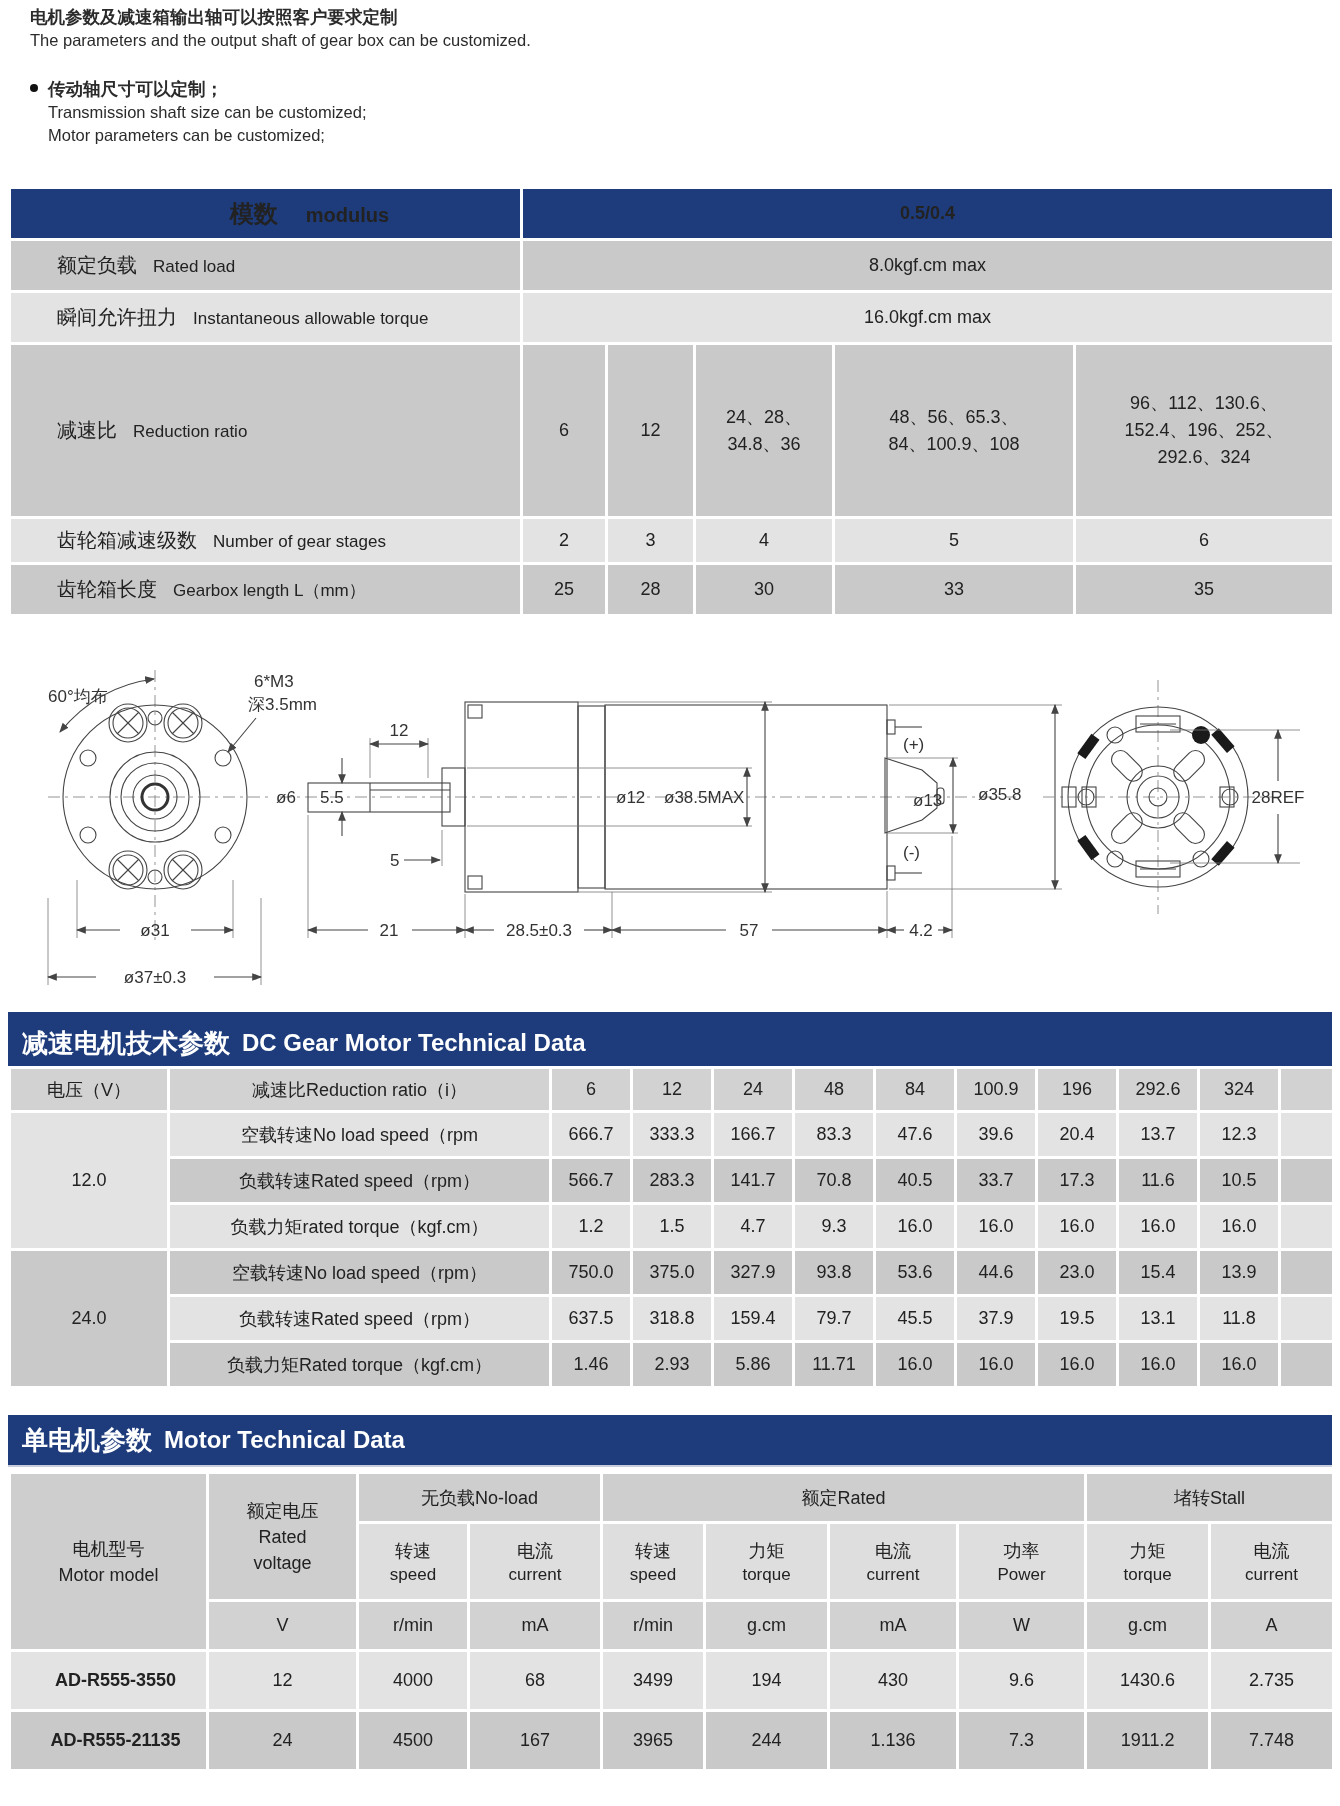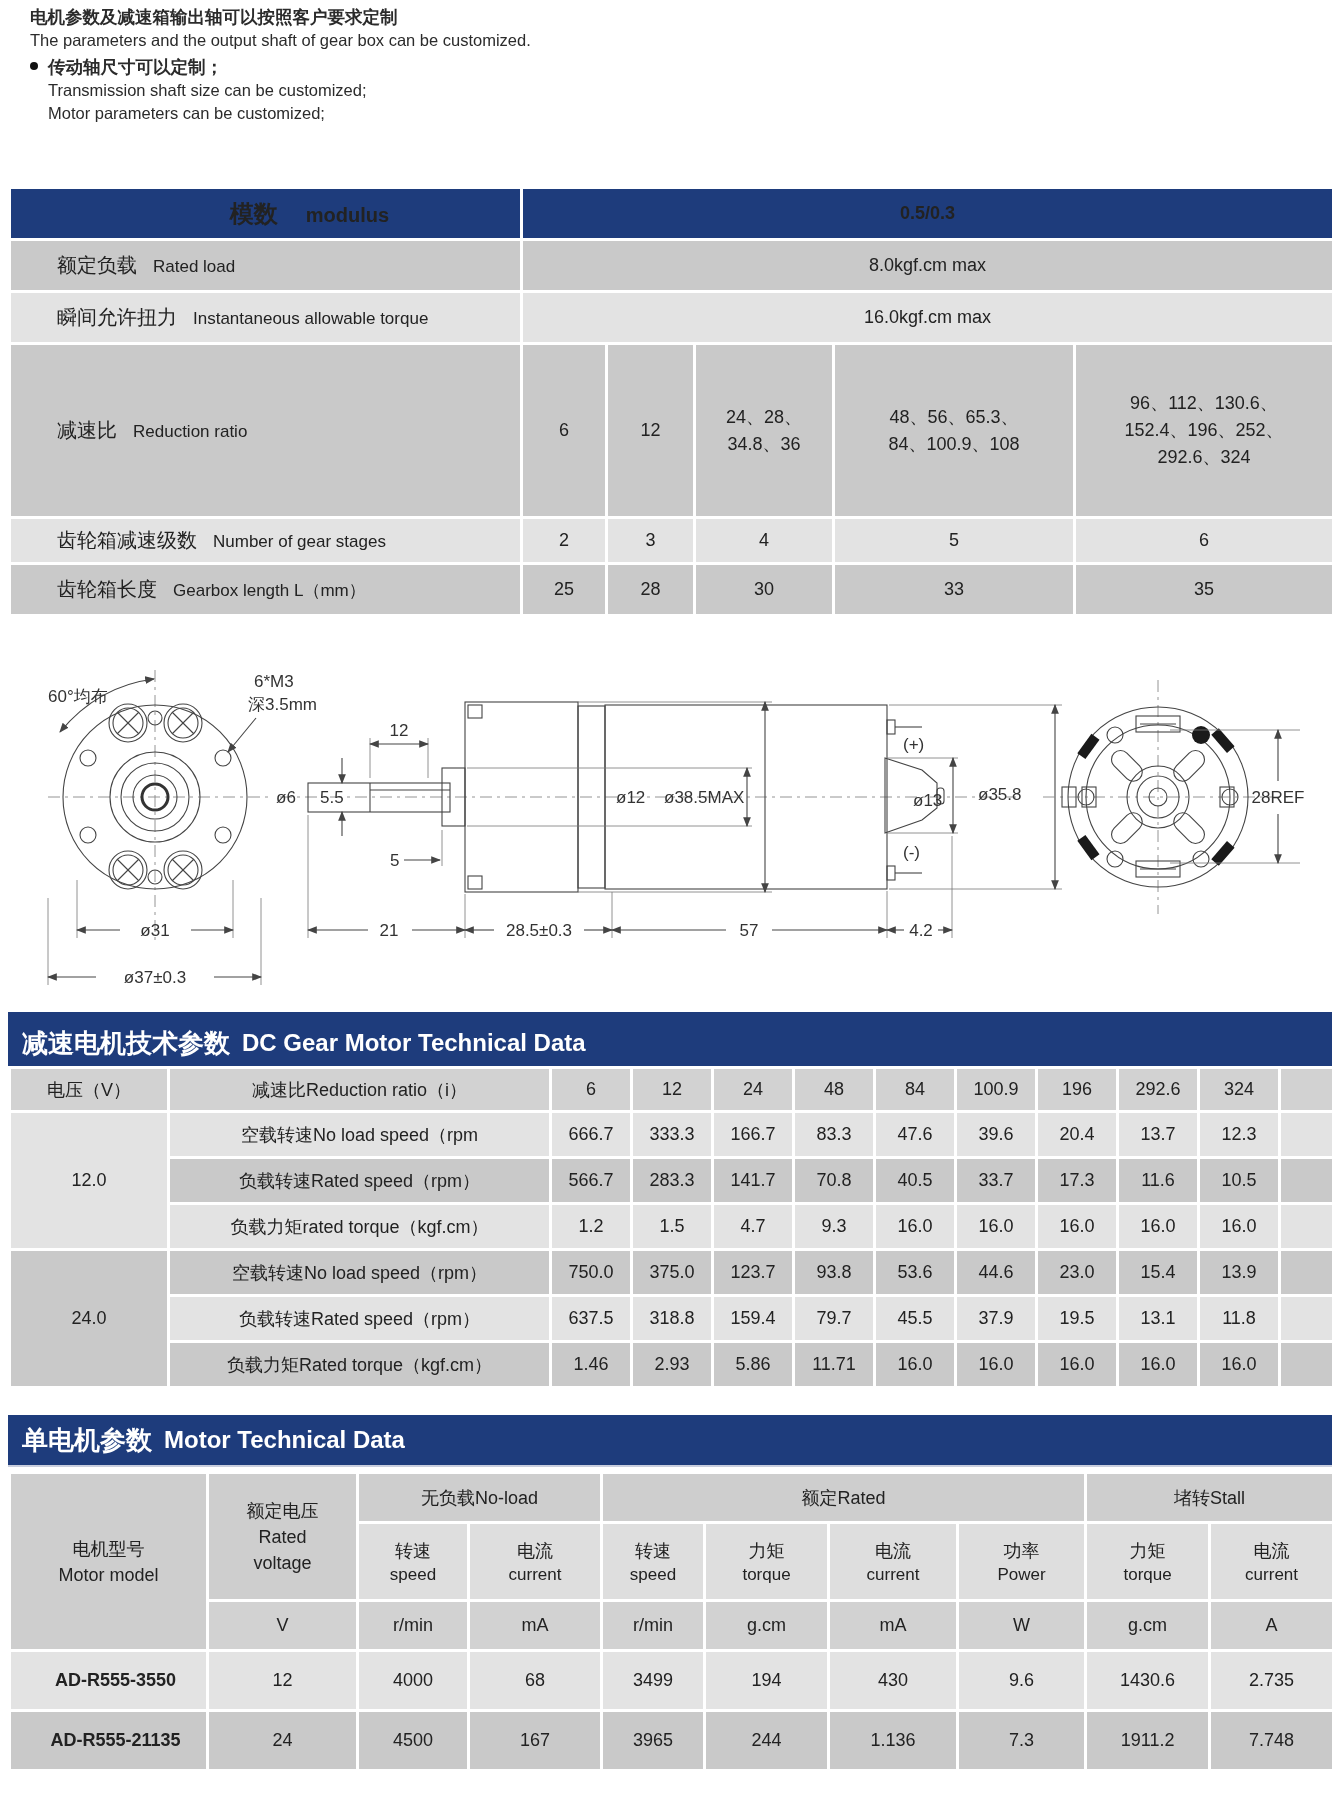--- a/index.html
+++ b/index.html
@@ -2,21 +2,21 @@
 <html><head>
 <meta charset="utf-8">
 <style>
   html,body{margin:0;padding:0;background:#fff;width:1340px;height:1806px;overflow:hidden;
     font-family:"Liberation Sans","DejaVu Sans",sans-serif;position:relative}
   .abs{position:absolute}
   
   #intro{left:30px;top:6px;color:#2b2b2b}
   .izh{font-size:17.5px;font-weight:700;line-height:23px}
   .ien{font-size:16.5px;line-height:23px}
-  .blt{margin-top:4px}
+  .blt{margin-top:26px}
   .blt .dot{display:inline-block;width:8px;height:8px;border-radius:50%;background:#111;margin-right:10px;vertical-align:3px}
   .blt .ien{padding-left:18px}
   
   table.tbl{border-collapse:collapse;table-layout:fixed;width:1324px;position:absolute;left:8px}
   table.tbl td{border:3px solid #fff;text-align:center;vertical-align:middle;font-size:18px;color:#222;padding:0;overflow:hidden}
   tr.dark>td{background:#c9c9c9}
   tr.light>td{background:#e3e3e3}
   tr.mid>td{background:#d2d2d2}
   td.blue{background:#1e3c7c;color:#fff;border-bottom:2px solid #c9cede}
   .lblhd{text-align:left;padding-left:88px !important}
@@ -71,21 +71,21 @@
       <col style="width:88px">
       <col style="width:139px">
       <col style="width:241px">
       <col style="width:259px">
     </colgroup>
   <tbody>
       <tr style="height:52px">
     <td class="blue lblhd">
       <span class="hdz">模数</span><span class="hde">modulus</span>
     </td>
-    <td class="blue vhd" colspan="5">0.5/0.3</td>
+    <td class="blue vhd" colspan="5">0.5/0.4</td>
   </tr>
   <tr class="dark" style="height:52px">
     <td class="lbl"><span class="zh">额定负载</span><span class="en">Rated load</span></td>
     <td colspan="5">8.0kgf.cm max</td>
   </tr>
   <tr class="light" style="height:52px">
     <td class="lbl"><span class="zh">瞬间允许扭力</span><span class="en">Instantaneous allowable torque</span></td>
     <td colspan="5">16.0kgf.cm max</td>
   </tr>
   <tr class="dark" style="height:174px">
@@ -353,21 +353,21 @@
     <td class="t2v">16.0</td>
     <td class="t2v">16.0</td>
     <td class="t2v">16.0</td>
     <td></td>
   </tr>
   <tr class="dark" style="height:46px">
     <td rowspan="3" class="vcell">24.0</td>
     <td class="t2lbl">空载转速No load speed（rpm）</td>
     <td class="t2v">750.0</td>
     <td class="t2v">375.0</td>
-    <td class="t2v">123.7</td>
+    <td class="t2v">327.9</td>
     <td class="t2v">93.8</td>
     <td class="t2v">53.6</td>
     <td class="t2v">44.6</td>
     <td class="t2v">23.0</td>
     <td class="t2v">15.4</td>
     <td class="t2v">13.9</td>
     <td></td>
   </tr>
   <tr class="light" style="height:46px">
     <td class="t2lbl">负载转速Rated speed（rpm）</td>

